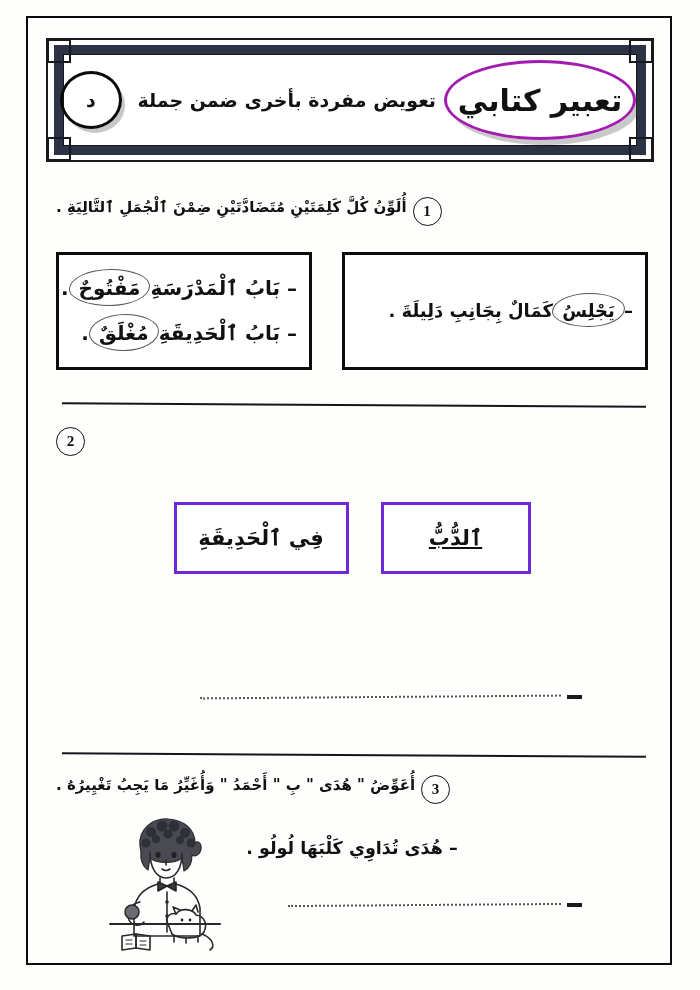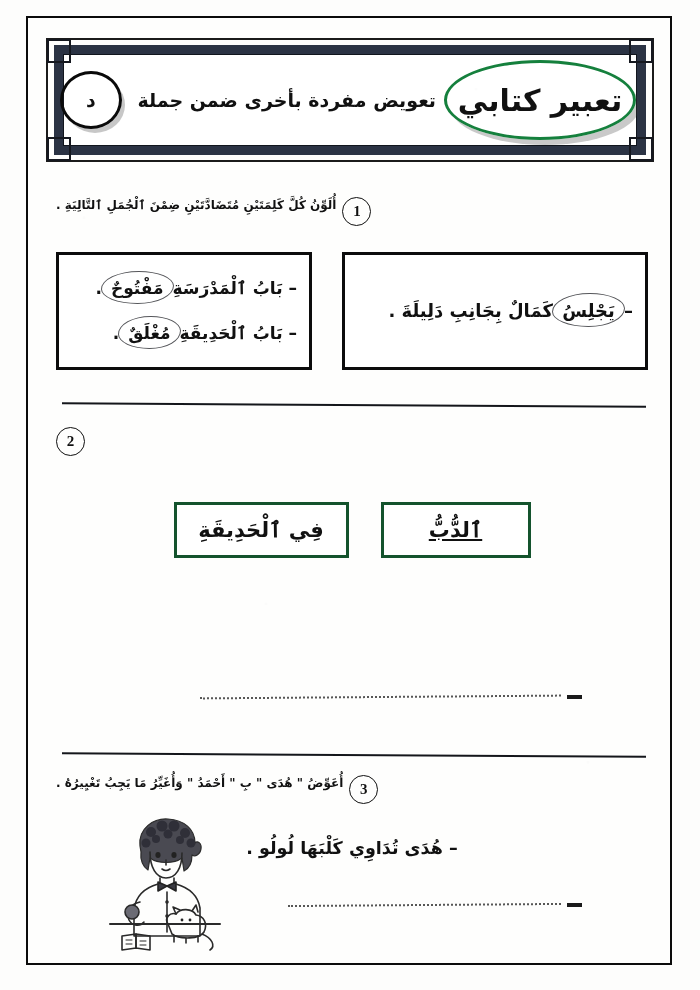--- a/index.html
+++ b/index.html
@@ -93,21 +93,21 @@
     flex-direction: row-reverse;
     align-items: center;
     justify-content: flex-start;
     gap: 14px;
   }
 
   .title-oval {
     position: relative;
     width: 186px;
     height: 74px;
-    border: 3px solid #15803d;
+    border: 3px solid #a21caf;
     border-radius: 50%;
     display: flex;
     align-items: center;
     justify-content: center;
     box-shadow: 5px 6px 0 -1px rgba(60,60,60,.28);
     flex: none;
   }
   .title-oval span {
     font-size: 30px;
     font-weight: 700;
@@ -168,21 +168,21 @@
     border-radius: 50%;
     display: flex;
     align-items: center;
     justify-content: center;
     font-size: 15px;
     font-weight: 700;
     font-family: "Liberation Serif", serif;
     margin-top: 1px;
   }
   .ex-text {
-    font-size: 12px;
+    font-size: 15px;
     line-height: 1.5;
     direction: rtl;
     text-align: left;
     font-weight: 600;
     letter-spacing: .2px;
   }
 
   .divider {
     position: absolute;
     left: 62px;
@@ -215,21 +215,21 @@
   .sent-box.right { width: 306px; height: 118px; }
   .sent-box.left  { width: 256px; height: 118px; }
   .sent-line {
     font-size: 18px;
     direction: rtl;
     text-align: right;
     white-space: nowrap;
     font-weight: 600;
     position: relative;
   }
-  .sent-box.left .sent-line { font-size: 17px; }
+  .sent-box.left .sent-line { font-size: 20px; }
 
   
   .circled {
     position: relative;
     display: inline-block;
     padding: 0 3px;
   }
   .circled::after {
     content: "";
     position: absolute;
@@ -247,23 +247,23 @@
     position: absolute;
     left: 56px;
     width: 592px;
     display: flex;
     flex-direction: row-reverse;
     justify-content: center;
     gap: 32px;
     direction: rtl;
   }
   .word-card {
-    border: 3px solid #14532d;
-    box-sizing: border-box;
-    height: 56px;
+    border: 3px solid #6d28d9;
+    box-sizing: border-box;
+    height: 72px;
     display: flex;
     align-items: center;
     justify-content: center;
     background: #fff;
   }
   .word-card.wide   { width: 175px; }
   .word-card.narrow { width: 150px; text-decoration: underline; }
   .word-card span {
     font-size: 21px;
     font-weight: 600;

